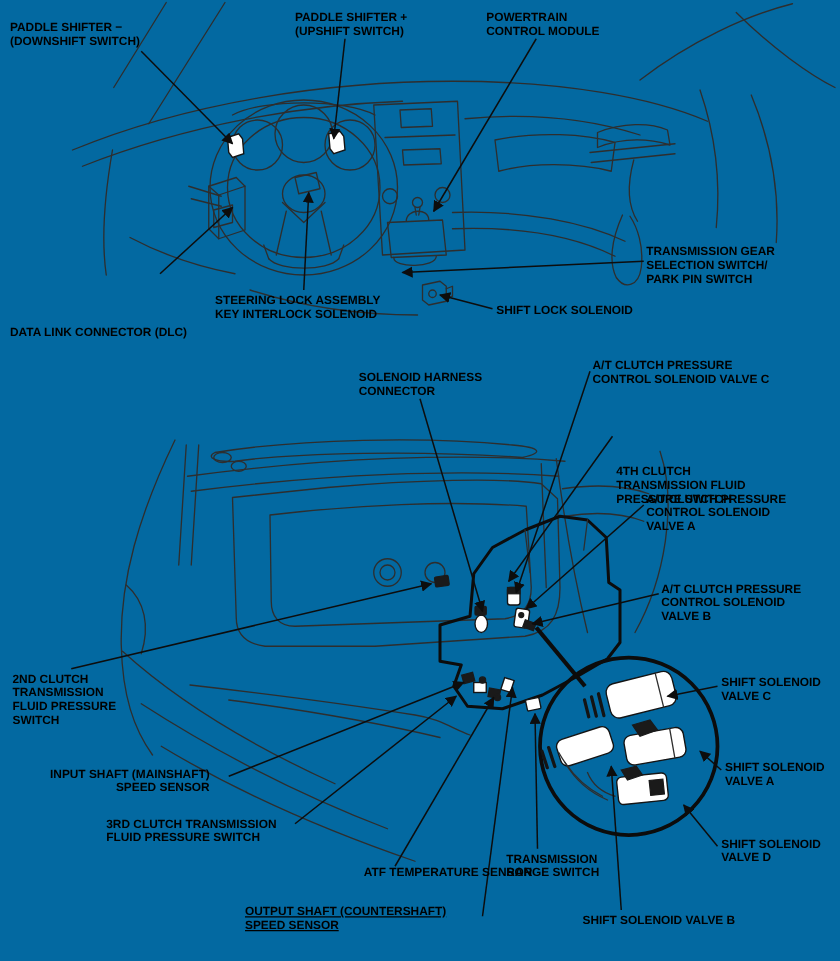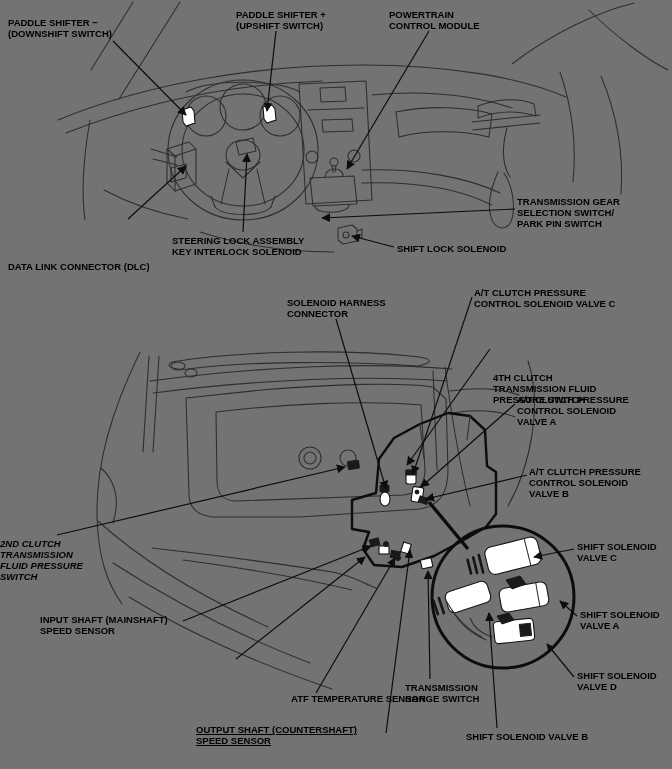--- a/index.html
+++ b/index.html
@@ -1,16 +1,16 @@
 <!DOCTYPE html>
 <html><head>
 <meta charset="utf-8">
 <style>
   html,body{margin:0;padding:0;background:#fff;}
-  .page{position:relative;width:672px;height:769px;background:#737373;overflow:hidden;
+  .page{position:relative;width:672px;height:769px;background:#0369a1;overflow:hidden;
         font-family:"Liberation Sans",sans-serif;}
   .art{position:absolute;left:0;top:0;}
   .lbl{position:absolute;font-weight:700;font-size:9.5px;line-height:11px;color:#000;
        white-space:pre-line;letter-spacing:0;}
   .ln{fill:none;stroke:#2e2e2e;stroke-width:1.05;stroke-linecap:round;stroke-linejoin:round;}
   .ld{fill:none;stroke:#0d0d0d;stroke-width:1.2;}
   .bold{fill:none;stroke:#0c0c0c;stroke-width:2.4;stroke-linejoin:round;}
   .boldc{fill:none;stroke:#0c0c0c;stroke-width:3;}
   .boldl{fill:none;stroke:#0c0c0c;stroke-width:3.4;}
   .comp{fill:#fff;stroke:#141414;stroke-width:1.1;}
@@ -260,20 +260,22 @@
   <div class="lbl" style="left:580px;top:609px;">SHIFT SOLENOID
 VALVE A</div>
   <div class="lbl" style="left:577px;top:670px;">SHIFT SOLENOID
 VALVE D</div>
   <div class="lbl" style="left:466px;top:731px;">SHIFT SOLENOID VALVE B</div>
   <div class="lbl" style="left:405px;top:682px;">TRANSMISSION
 RANGE SWITCH</div>
   <div class="lbl" style="left:291px;top:693px;">ATF TEMPERATURE SENSOR</div>
   <div class="lbl" style="left:196px;top:724px;text-decoration:underline;">OUTPUT SHAFT (COUNTERSHAFT)
 SPEED SENSOR</div>
-  <div class="lbl" style="left:40px;top:614px;">INPUT SHAFT (MAINSHAFT)
+  <div class="lbl" style="left:85px;top:654px;">3RD CLUTCH TRANSMISSION
+FLUID PRESSURE SWITCH</div>
+  <div class="lbl" style="left:40px;top:614px;text-align:right;">INPUT SHAFT (MAINSHAFT)
 SPEED SENSOR</div>
-  <div class="lbl" style="left:0;top:538px;font-style:italic;">2ND CLUTCH
+  <div class="lbl" style="left:10px;top:538px;">2ND CLUTCH
 TRANSMISSION
 FLUID PRESSURE
 SWITCH</div>
 
 </div>
 
 </body></html>

